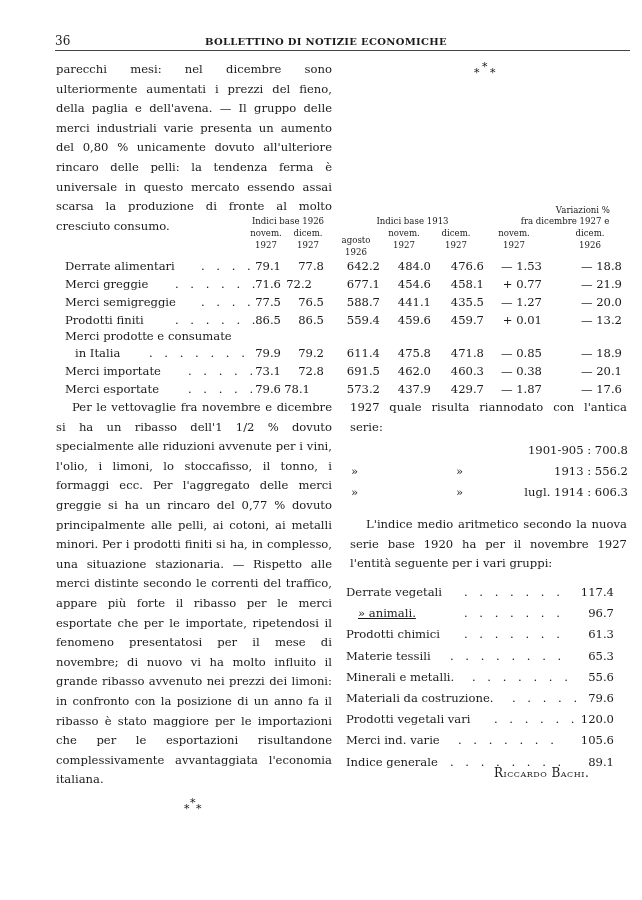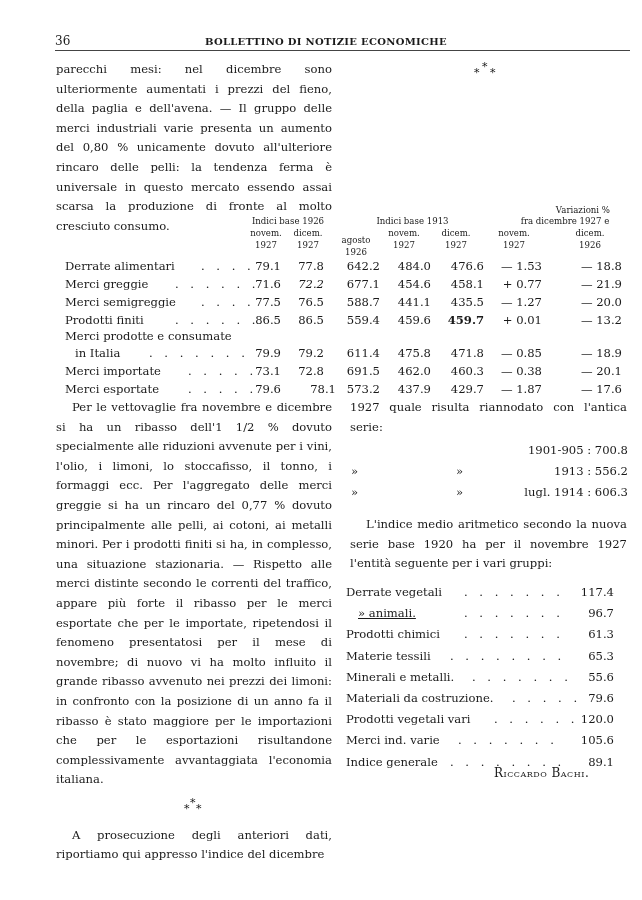--- a/index.html
+++ b/index.html
@@ -88,21 +88,21 @@
       <span class="cell" style="right:250px;">642.2</span>
       <span class="cell" style="right:199px;">484.0</span>
       <span class="cell" style="right:146px;">476.6</span>
       <span class="cell" style="right:88px;">— 1.53</span>
       <span class="cell" style="right:8px;">— 18.8</span>
   </div>
   <div class="trow" style="position:relative;">
     <span class="label">Merci greggie</span>
       <span class="abs dots" style="left:110px;">. . . . . .</span>
     <span class="cell" style="right:349px;">71.6</span>
-      <span class="cell" style="right:306px;font-style:italic;">72.2</span>
+      <span class="cell" style="right:318px;">72.2</span>
       <span class="cell" style="right:250px;">677.1</span>
       <span class="cell" style="right:199px;">454.6</span>
       <span class="cell" style="right:146px;">458.1</span>
       <span class="cell" style="right:88px;">+ 0.77</span>
       <span class="cell" style="right:8px;">— 21.9</span>
   </div>
   <div class="trow" style="position:relative;">
     <span class="label">Merci semigreggie</span>
       <span class="abs dots" style="left:136px;">. . . .</span>
     <span class="cell" style="right:349px;">77.5</span>
@@ -113,21 +113,21 @@
       <span class="cell" style="right:88px;">— 1.27</span>
       <span class="cell" style="right:8px;">— 20.0</span>
   </div>
   <div class="trow" style="position:relative;">
     <span class="label">Prodotti finiti</span>
       <span class="abs dots" style="left:110px;">. . . . . .</span>
     <span class="cell" style="right:349px;">86.5</span>
       <span class="cell" style="right:306px;">86.5</span>
       <span class="cell" style="right:250px;">559.4</span>
       <span class="cell" style="right:199px;">459.6</span>
-      <span class="cell" style="right:146px;font-weight:bold;">459.7</span>
+      <span class="cell" style="right:146px;">459.7</span>
       <span class="cell" style="right:88px;">+ 0.01</span>
       <span class="cell" style="right:8px;">— 13.2</span>
   </div>
   <div class="trow" style="position:relative; height:15px; line-height:15px;">
     <span class="label">Merci prodotte e consumate</span>
   </div>
   <div class="trow" style="position:relative;">
     <span class="label" style="left:10px;">in Italia</span>
       <span class="abs dots" style="left:84px;">. . . . . . .</span>
     <span class="cell" style="right:349px;">79.9</span>
@@ -146,37 +146,36 @@
       <span class="cell" style="right:250px;">691.5</span>
       <span class="cell" style="right:199px;">462.0</span>
       <span class="cell" style="right:146px;">460.3</span>
       <span class="cell" style="right:88px;">— 0.38</span>
       <span class="cell" style="right:8px;">— 20.1</span>
   </div>
   <div class="trow" style="position:relative;">
     <span class="label">Merci esportate</span>
       <span class="abs dots" style="left:123px;">. . . . .</span>
     <span class="cell" style="right:349px;">79.6</span>
-      <span class="cell" style="right:294px;">78.1</span>
+      <span class="cell" style="right:320px;">78.1</span>
       <span class="cell" style="right:250px;">573.2</span>
       <span class="cell" style="right:199px;">437.9</span>
       <span class="cell" style="right:146px;">429.7</span>
       <span class="cell" style="right:88px;">— 1.87</span>
       <span class="cell" style="right:8px;">— 17.6</span>
   </div>
 </div>
 
 <div class="abs col left-col" style="top:398px;">
   <p class="indent">Per le vettovaglie fra novembre e dicembre si ha un ribasso dell'1 1/2 % dovuto specialmente alle riduzioni avvenute per i vini, l'olio, i limoni, lo stoccafisso, il tonno, i formaggi ecc. Per l'aggregato delle merci greggie si ha un rincaro del 0,77 % dovuto principalmente alle pelli, ai cotoni, ai metalli minori. Per i prodotti finiti si ha, in complesso, una situazione stazionaria. — Rispetto alle merci distinte secondo le correnti del traffico, appare più forte il ribasso per le merci esportate che per le importate, ripetendosi il fenomeno presentatosi per il mese di novembre; di nuovo vi ha molto influito il grande ribasso avvenuto nei prezzi dei limoni: in confronto con la posizione di un anno fa il ribasso è stato maggiore per le importazioni che per le esportazioni risultandone complessivamente avvantaggiata l'economia italiana.</p>
   <div class="stars" style="margin-top:8px;">
     <span style="left:128px; top:6px;">*</span>
       <span style="left:134px; top:0px;">*</span>
       <span style="left:140px; top:6px;">*</span>
   </div>
-  <p class="indent" style="margin-top:6px;">A prosecuzione degli anteriori dati, riportiamo qui appresso l'indice del dicembre</p>
 </div>
 
 <div class="abs col right-col" style="top:398px;">
   <p>1927 quale risulta riannodato con l'antica serie:</p>
 </div>
 
 <div class="abs col" style="left:346px; top:441px; width:282px;">
   <div style="position:relative; height:21px;">
     <span class="abs" style="right:0; top:0;">1901-905 : 700.8</span>
   </div>

